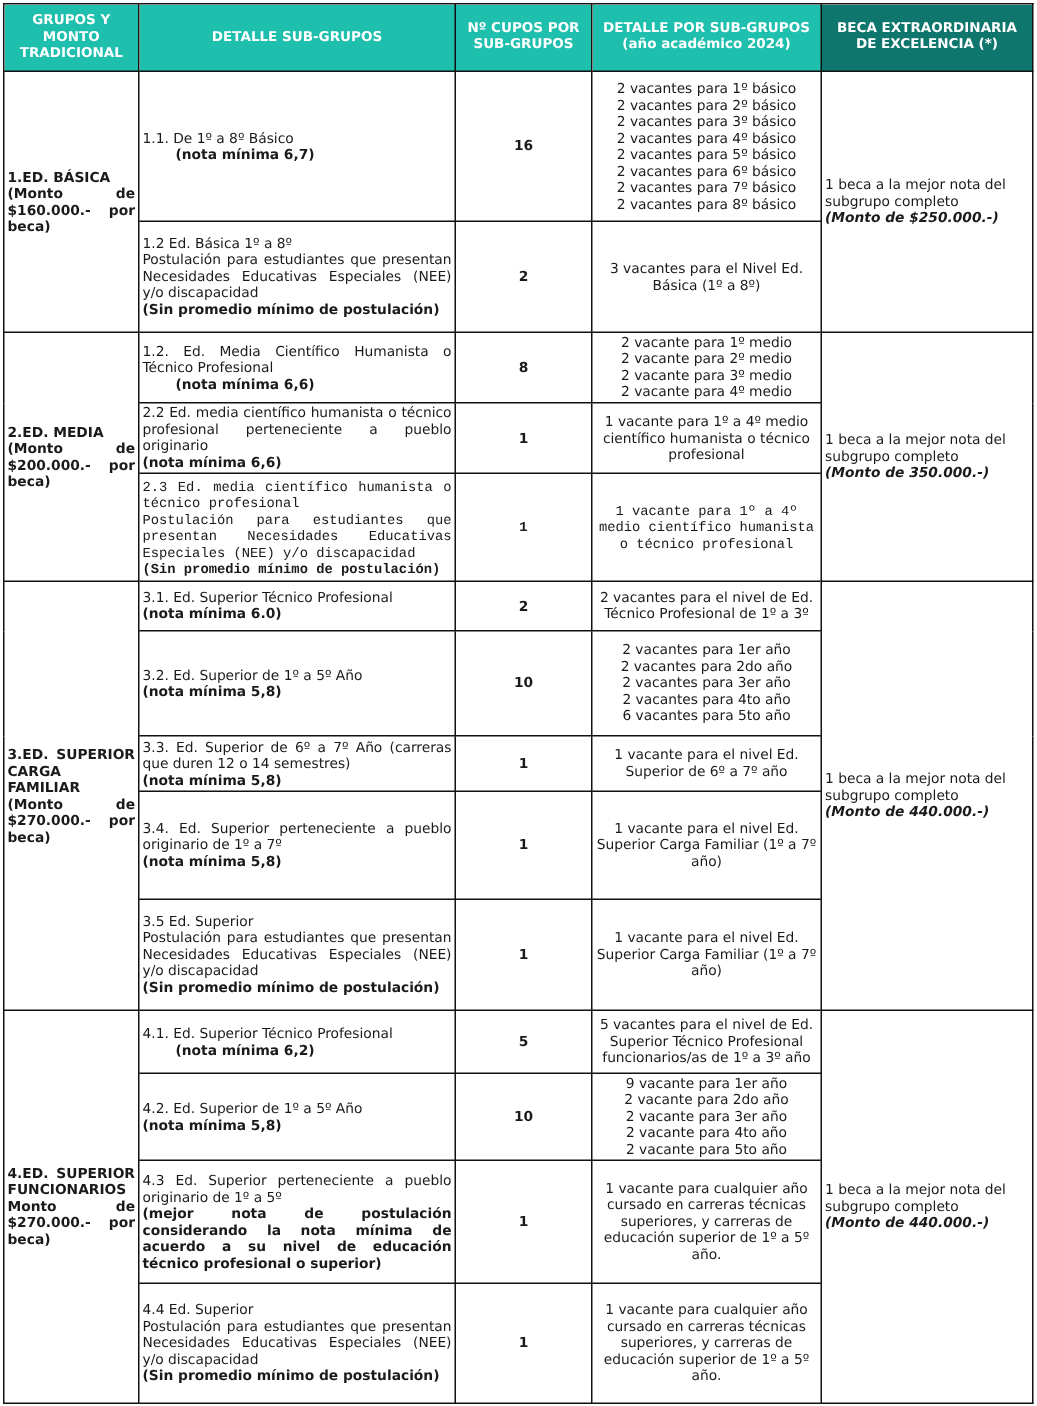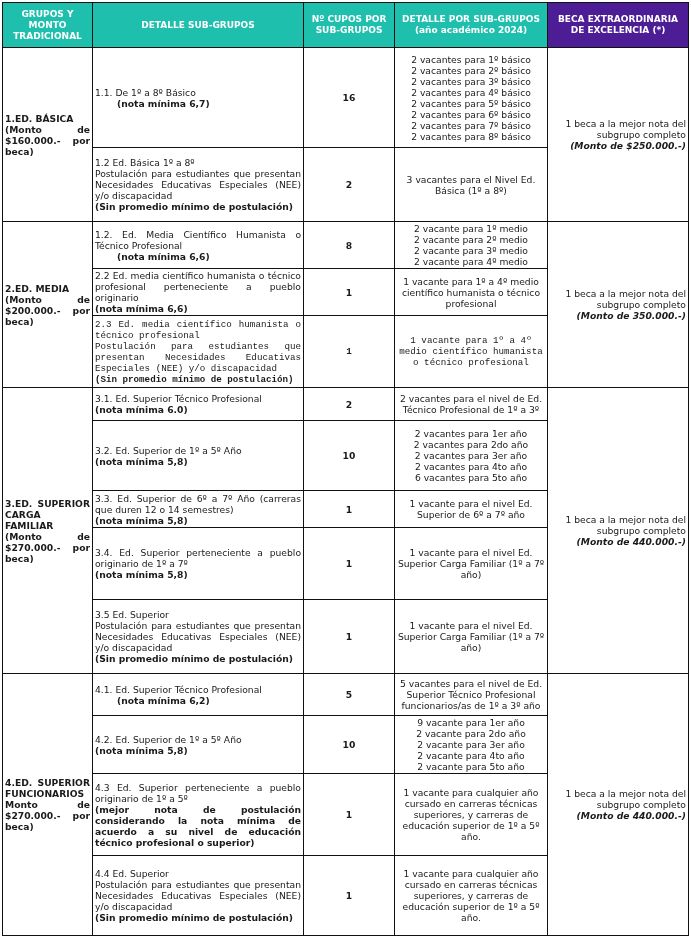--- a/index.html
+++ b/index.html
@@ -22,28 +22,28 @@
   th.h {
     background: #1fbfae;
     color: #ffffff;
     font-weight: bold;
     text-align: center;
     font-size: 9px;
     line-height: 11px;
     height: 42px;
     border-color: #8a8a8a;
   }
-  th.h.orange { background: #4c1d95; }
+  th.h.orange { background: #0f766e; }
   td.group { font-weight: bold; text-align: justify; text-align-last: left; font-size: 9.2px; }
   td.detail { text-align: justify; margin-left: 16px; }
   td.detail .b { font-weight: bold; }
   td.detail .ind { padding-left: 22px; display: block; }
   td.num { text-align: center; font-weight: bold; }
   td.sub { text-align: center; }
-  td.beca { text-align: right; }
+  td.beca { text-align: left; }
   td.beca .b { font-weight: bold; display: block; font-style: italic; }
   .line { display: block; }
 </style>
 </head>
 <body>
 
 <table class="grid">
   <colgroup>
     <col style="width:90px">
     <col style="width:211px">

